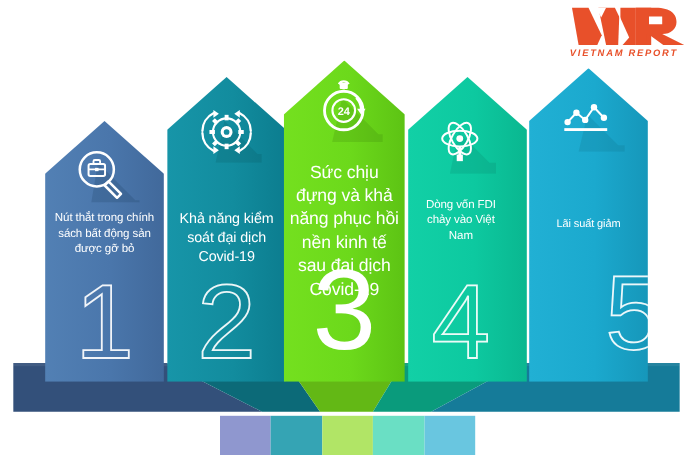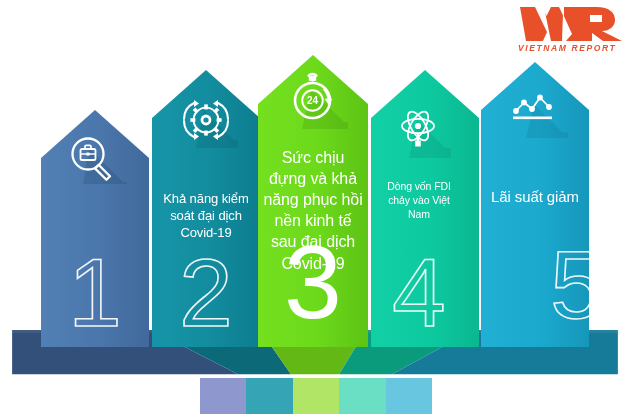--- a/index.html
+++ b/index.html
@@ -170,20 +170,21 @@
             <path d="M26,16 L60,50 L64,50 L64,52 L20,52 Z"></path>
           </g>
           <circle cx="25" cy="22" r="15.5" fill="none" stroke="#ffffff" stroke-width="2.3"></circle>
           <rect x="17.5" y="17" width="15" height="11" rx="1.6" fill="none" stroke="#ffffff" stroke-width="1.8"></rect>
           <path d="M22,17 L22,14.6 C22,13.9 22.5,13.4 23.2,13.4 L26.8,13.4 C27.5,13.4 28,13.9 28,14.6 L28,17" fill="none" stroke="#ffffff" stroke-width="1.7"></path>
           <line x1="17.5" y1="22" x2="32.5" y2="22" stroke="#ffffff" stroke-width="1.5"></line>
           <rect x="23.4" y="20.6" width="3.2" height="3" fill="#ffffff"></rect>
           <path d="M35.6,32.8 L47,44.2 L43.4,47.8 L32,36.4 Z" fill="none" stroke="#ffffff" stroke-width="2.3" stroke-linejoin="round"></path>
         </svg>
       </div>
+      <div class="arrow-label" style="top:82px; font-size:10.5px;">Nút thắt trong chính sách bất động sản được gỡ bỏ</div>
       <div class="arrow-number num-outline" style="top:135px; font-size:96px;">1</div>
     </div>
   </div>
 
   <div class="arrow" style="left:152px; top:70px; width:108px; height:277px;">
     <svg class="arrow-shape" width="108" height="277" viewBox="0 0 108 277">
       <defs>
         <linearGradient id="g2" x1="0" y1="0" x2="1" y2="0">
           <stop offset="0%" stop-color="#1795a8"></stop>
           <stop offset="55%" stop-color="#128c9e"></stop>
@@ -320,21 +321,21 @@
           <g fill="#ffffff">
             <circle cx="14" cy="27" r="2.9"></circle>
             <circle cx="22" cy="18.5" r="2.9"></circle>
             <circle cx="30" cy="25" r="2.9"></circle>
             <circle cx="38" cy="13.5" r="2.9"></circle>
             <circle cx="47" cy="23" r="2.9"></circle>
           </g>
           <rect x="11" y="32.5" width="39" height="2.6" fill="#ffffff"></rect>
         </svg>
       </div>
-      <div class="arrow-label" style="top:125px; font-size:15px;">Lãi suất giảm</div>
+      <div class="arrow-label" style="top:135px; font-size:10px;">Lãi suất giảm</div>
       <div class="arrow-number num-outline" style="top:175px; font-size:96px; text-align:center; padding-left:42px;">5</div>
     </div>
   </div>
 
   <div id="logo">
     <svg width="104" height="38" viewBox="0 0 104 38">
       <g fill="#e8502a">
         <polygon points="2,3 17,3 29,28 25,37 8,37"></polygon>
         <polygon points="26,3 41,3 53,28 49,37 33,37"></polygon>
         <polygon points="46,37 46,3 60,3 60,37"></polygon>

